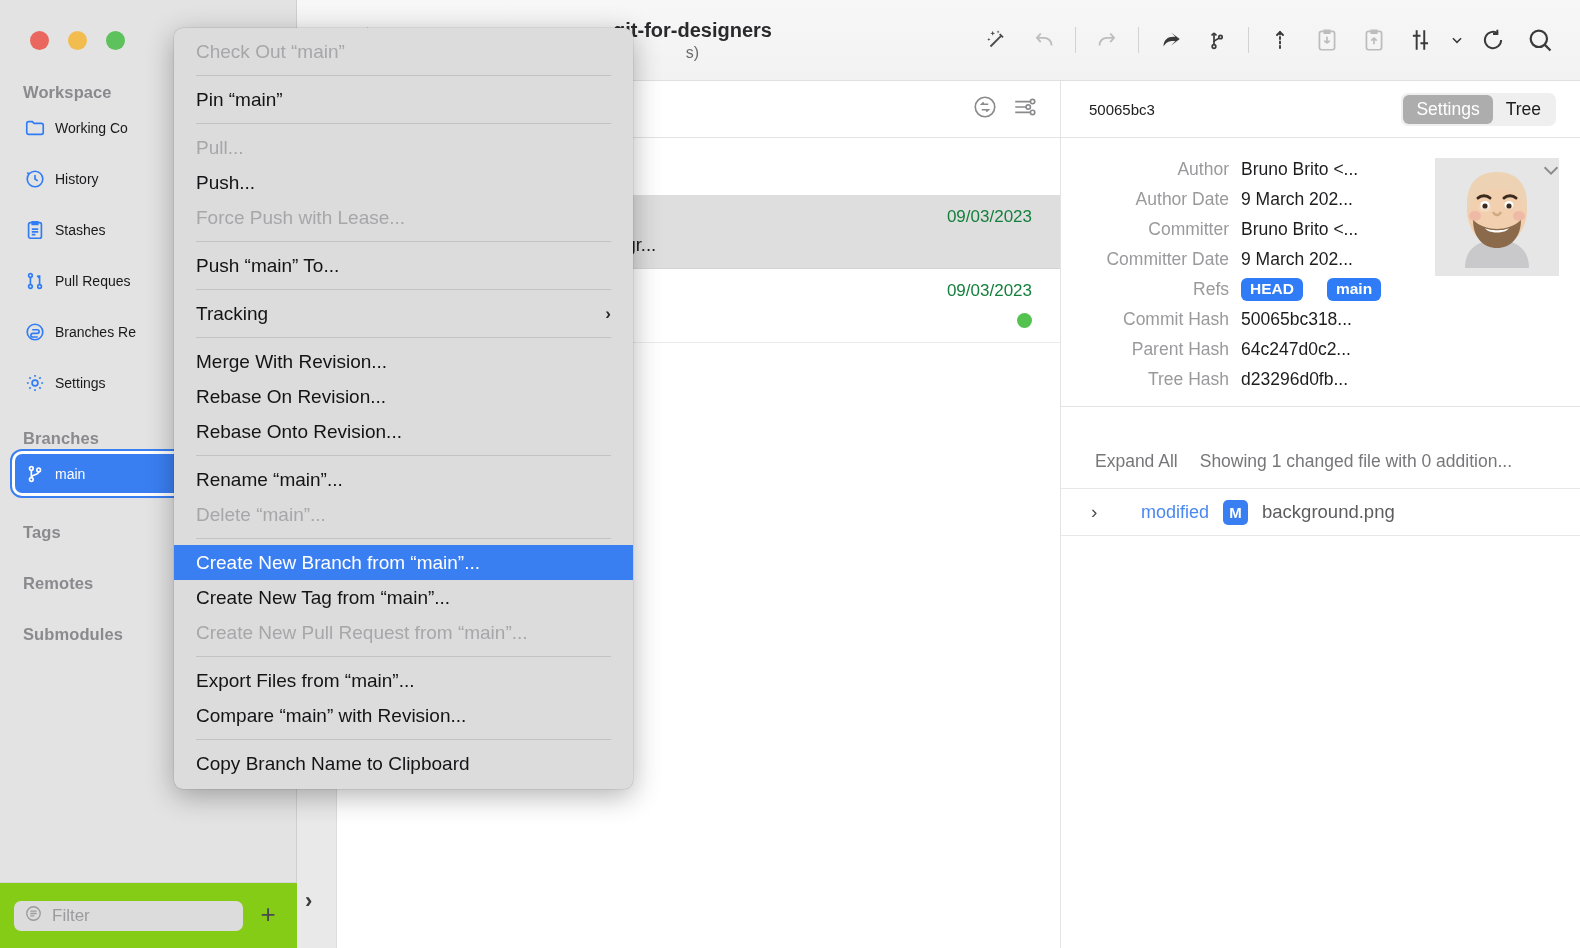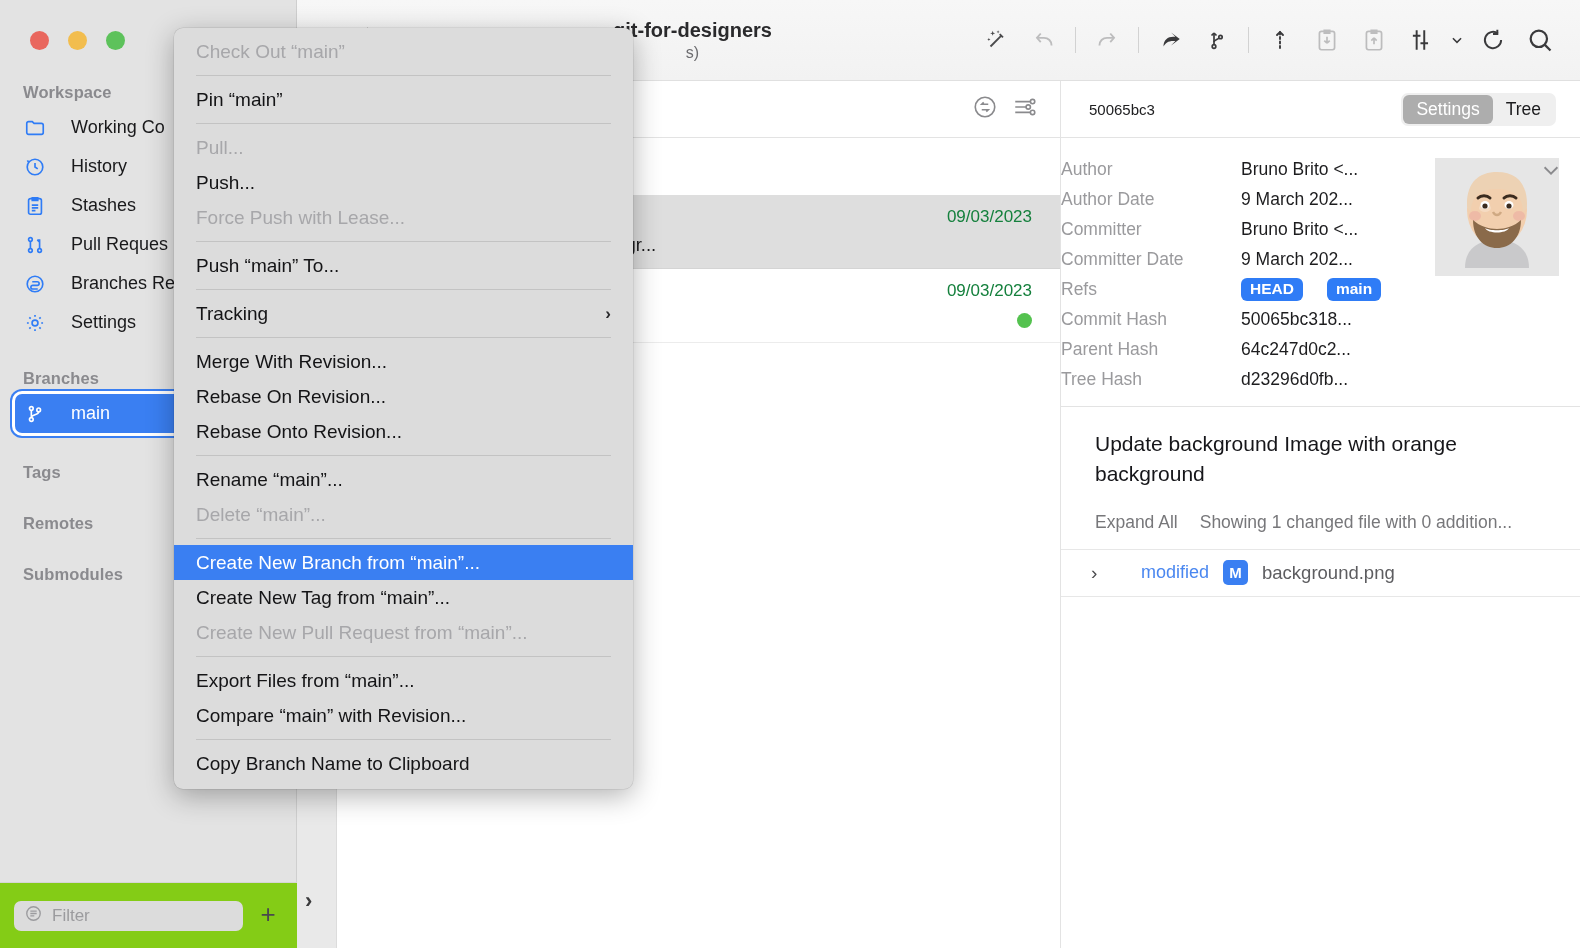--- a/index.html
+++ b/index.html
@@ -22,24 +22,24 @@
   .tl { width: 19px; height: 19px; border-radius: 50%; }
   .tl.red { background: #e9675e; }
   .tl.yellow { background: #f2bd4e; }
   .tl.green { background: #5dc25b; }
 
   .sb-section {
     font-size: 16.5px; font-weight: bold; color: #8a8a8e;
     padding-left: 22px; letter-spacing: .1px;
   }
   .sb-item {
-    display: flex; align-items: center; gap: 24px;
-    height: 39px; margin: 0 14px; padding-left: 8px;
+    display: flex; align-items: center; gap: 8px;
+    height: 39px; margin: 12px 14px; padding-left: 8px;
     border-radius: 7px;
-    font-size: 18px; color: #19191b;
+    font-size: 14px; color: #19191b;
   }
   .sb-item .ic { width: 24px; height: 24px; flex: 0 0 24px; display:flex; align-items:center; justify-content:center; }
   .sb-item.selected {
     background: #3a7ff2; color: #fff;
     box-shadow: 0 0 0 3px #ffffff, 0 0 0 5px #3a7ff2;
   }
   .sb-item.selected svg { stroke: #fff; fill: none; }
 
   .filterbar {
     position: absolute; left: 0; bottom: 0; width: 297px; height: 66px;
@@ -105,21 +105,21 @@
     padding: 0 24px 0 28px; border-bottom: 1px solid #e3e3e3;
   }
   .rt-hash { font-size: 15px; color: #202022; }
   .seg { display: flex; background: #efefef; border-radius: 7px; padding: 2px; }
   .seg div { font-size: 17.5px; padding: 4px 13px; border-radius: 6px; color: #1c1c1e; }
   .seg div.on { background: #adadad; color: #ffffff; font-weight: 500; }
 
   .meta { padding: 16px 0 12px; display: flex; }
   .meta-tbl { width: 360px; }
   .mrow { display: flex; align-items: center; height: 30px; }
-  .mkey { width: 180px; padding-right: 12px; font-size: 17.5px; color: #9a9a9d; white-space: nowrap;}
+  .mkey { width: 180px; text-align: right; padding-right: 12px; font-size: 17.5px; color: #9a9a9d; white-space: nowrap;}
   .mval { font-size: 17.5px; color: #1d1d1f; white-space: nowrap; }
   .refchips { display: flex; gap: 24px; }
   .refchip { background: #2f7cf6; color: #fff; font-size: 15.5px; font-weight: bold; border-radius: 6px; padding: 2px 9px 3px; }
   .avatar {
     width: 124px; height: 118px; background: #e6e6e6; margin-left: 14px; margin-top: 4px;
     position: relative; overflow: hidden;
   }
   .chev-down { position: absolute; right: 18px; top: 78px; color: #8a8a8d; font-size: 20px; }
 
   .msgbox { border-top: 1px solid #e3e3e3; padding: 22px 28px 0 34px; }
@@ -490,21 +490,20 @@
         </svg>
       </div>
       <div class="chev-down">
         <svg width="22" height="22" viewBox="0 0 24 24" fill="none" stroke="#8a8a8d" stroke-width="2">
             <path d="M5 9l7 7 7-7"></path>
           </svg>
       </div>
     </div>
 
     <div class="msgbox">
-      <div class="cmsg">Update background Image with orange background</div>
       <div class="expline">
         <span>Expand All</span>
         <span>Showing 1 changed file with 0 addition...</span>
       </div>
     </div>
 
     <div class="filerow">
       <span class="fchev">›</span>
       <span class="fstatus">modified</span>
       <span class="mbadge">M</span>

